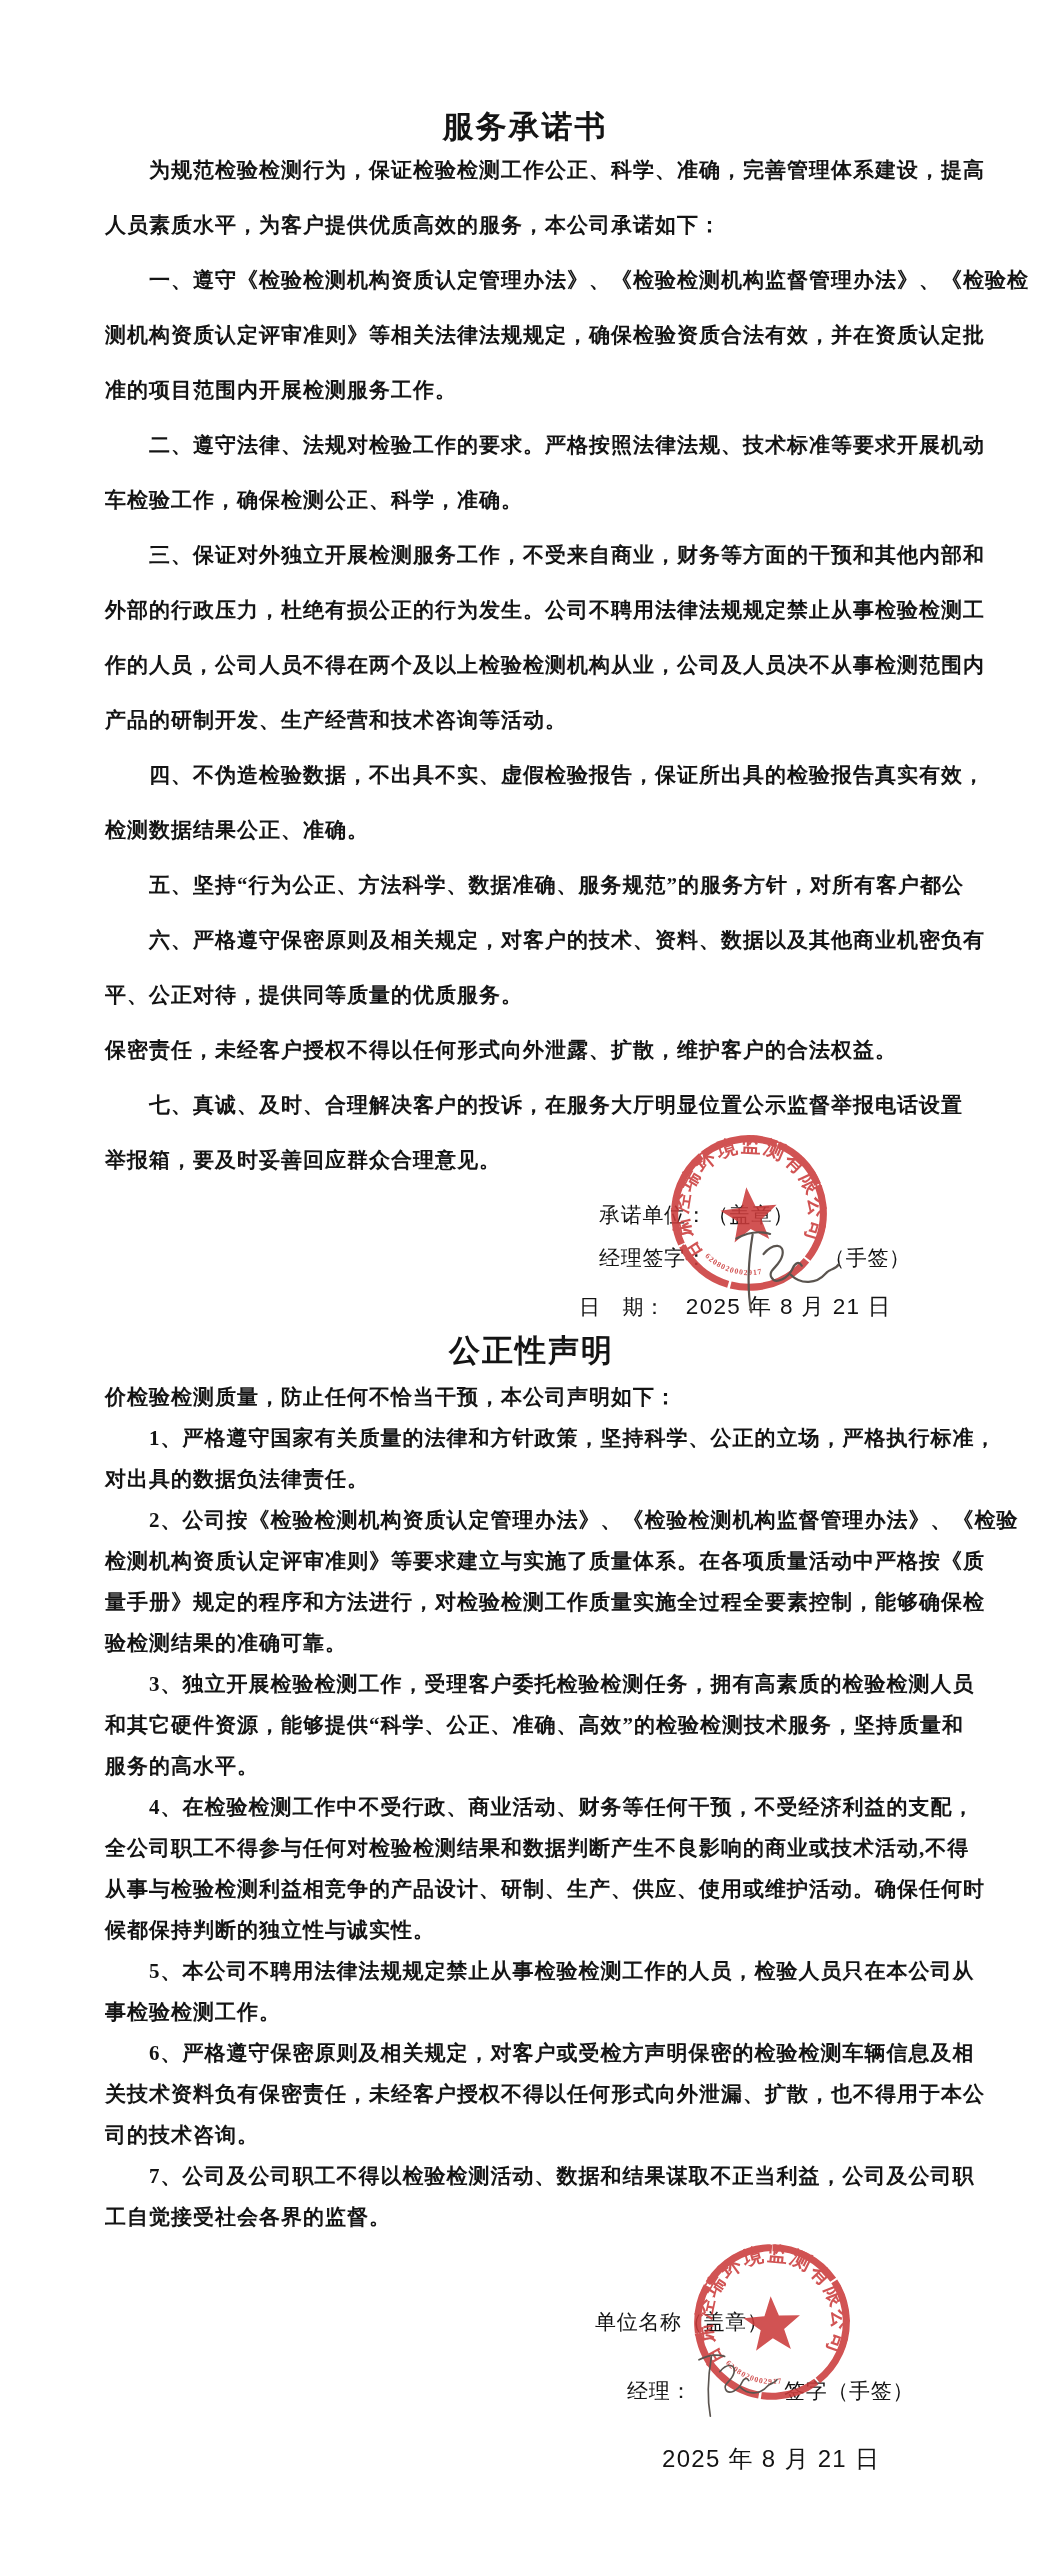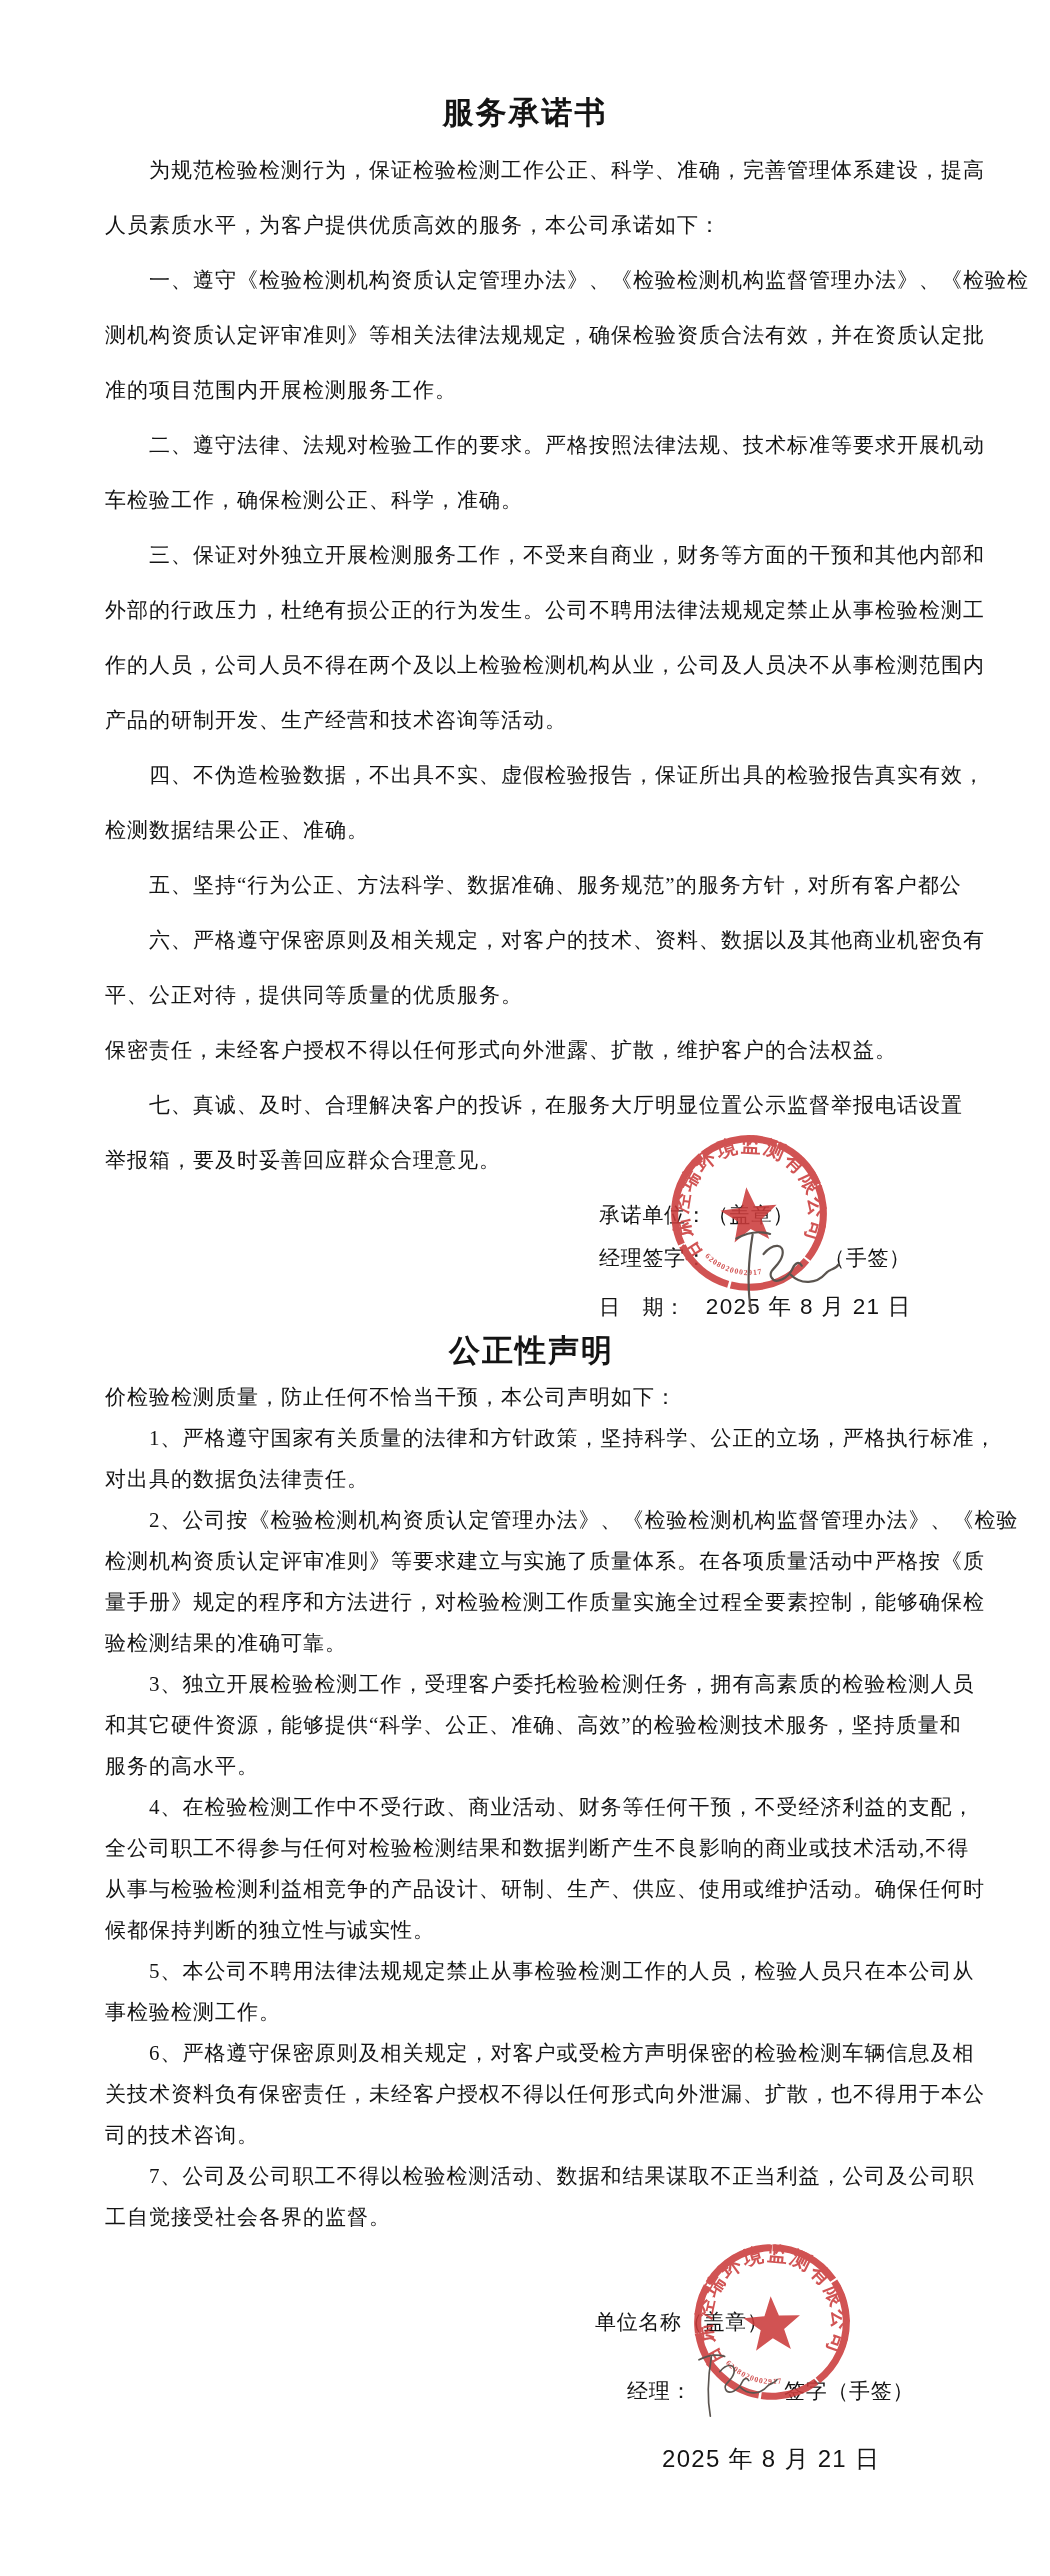--- a/index.html
+++ b/index.html
@@ -14,20 +14,21 @@
   .doc-title{
     position:absolute;left:0;right:0;text-align:center;
     font-size:31px;font-weight:bold;letter-spacing:2px;
     height:42px;line-height:42px;margin:0;
   }
   .lines{position:absolute;left:105px;width:847px;}
   .line{
     white-space:pre;
     font-size:21px;letter-spacing:1px;
     overflow:visible;
+    font-weight:bold;
   }
   .s1 .line{height:55px;line-height:55px;}
   .s2 .line{height:41px;line-height:41px;}
   .sig-row{
     position:absolute;height:30px;line-height:30px;
     font-size:21px;letter-spacing:0.7px;white-space:pre;
   }
   .date-val{
     font-family:"Liberation Sans","DejaVu Sans",sans-serif;
     font-size:22.5px;letter-spacing:1.3px;
@@ -41,21 +42,21 @@
   .stamp .ink-fill{fill:#cb3a3a;stroke:none;}
   .stamp text{fill:#cb3a3a;font-family:"Liberation Serif","DejaVu Serif",serif;font-weight:bold;}
   .signature{position:absolute;}
   .signature path{fill:none;stroke:#5a544f;stroke-width:3.4;stroke-linecap:round;stroke-linejoin:round;}
 </style>
 </head>
 <body>
 
 <div class="page">
 
-  <h1 class="doc-title" style="top:92px;text-align:center;">服务承诺书</h1>
+  <h1 class="doc-title" style="top:106px;text-align:center;">服务承诺书</h1>
 
   <div class="lines s1" style="top:143px;">
     <div class="line">　　为规范检验检测行为，保证检验检测工作公正、科学、准确，完善管理体系建设，提高</div>
     <div class="line">人员素质水平，为客户提供优质高效的服务，本公司承诺如下：</div>
     <div class="line">　　一、遵守《检验检测机构资质认定管理办法》、《检验检测机构监督管理办法》、《检验检</div>
     <div class="line">测机构资质认定评审准则》等相关法律法规规定，确保检验资质合法有效，并在资质认定批</div>
     <div class="line">准的项目范围内开展检测服务工作。</div>
     <div class="line">　　二、遵守法律、法规对检验工作的要求。严格按照法律法规、技术标准等要求开展机动</div>
     <div class="line">车检验工作，确保检测公正、科学，准确。</div>
     <div class="line">　　三、保证对外独立开展检测服务工作，不受来自商业，财务等方面的干预和其他内部和</div>
@@ -68,21 +69,21 @@
     <div class="line">　　六、严格遵守保密原则及相关规定，对客户的技术、资料、数据以及其他商业机密负有</div>
     <div class="line">平、公正对待，提供同等质量的优质服务。</div>
     <div class="line">保密责任，未经客户授权不得以任何形式向外泄露、扩散，维护客户的合法权益。</div>
     <div class="line">　　七、真诚、及时、合理解决客户的投诉，在服务大厅明显位置公示监督举报电话设置</div>
     <div class="line">举报箱，要及时妥善回应群众合理意见。</div>
   </div>
 
   <div class="sig-row" style="top:1200px;left:599px;">承诺单位：（盖章）</div>
   <div class="sig-row" style="top:1243px;left:599px;">经理签字：</div>
   <div class="sig-row" style="top:1243px;left:824px;">（手签）</div>
-  <div class="sig-row" style="top:1292px;left:579px;margin-left:20px;"><span>日　期：</span><span class="date-val" style="margin-left:20px;">2025 年 8 月 21 日</span></div>
+  <div class="sig-row" style="top:1292px;left:579px;"><span>日　期：</span><span class="date-val" style="margin-left:20px;">2025 年 8 月 21 日</span></div>
 
   <svg class="stamp" style="left:665px;top:1129px;transform:rotate(-6deg);" width="168" height="168" viewBox="0 0 260 260">
     <circle class="ink" cx="130" cy="130" r="115" stroke-width="11" stroke-dasharray="88 3 130 4 95 3 150 4 120 3"></circle>
     <polygon class="ink-fill" points="130,90 141.2,120.6 173.7,121.8 148.1,141.9 157,173.2 130,155 103,173.2 111.9,141.9 86.3,121.8 118.8,120.6"></polygon>
     <path id="sealArcA" d="M130,225 A95,95 0 0 1 35,130 A95,95 0 0 1 130,35 A95,95 0 0 1 225,130 A95,95 0 0 1 130,225" fill="none"></path>
     <text font-size="31" letter-spacing="3.5">
       <textPath href="#sealArcA" startOffset="88">甘肃泾瑞环境监测有限公司</textPath>
     </text>
     <path id="sealNumA" d="M48,180 A96,96 0 0 0 212,180" fill="none"></path>
     <text font-size="12" letter-spacing="1.5" font-weight="normal">

